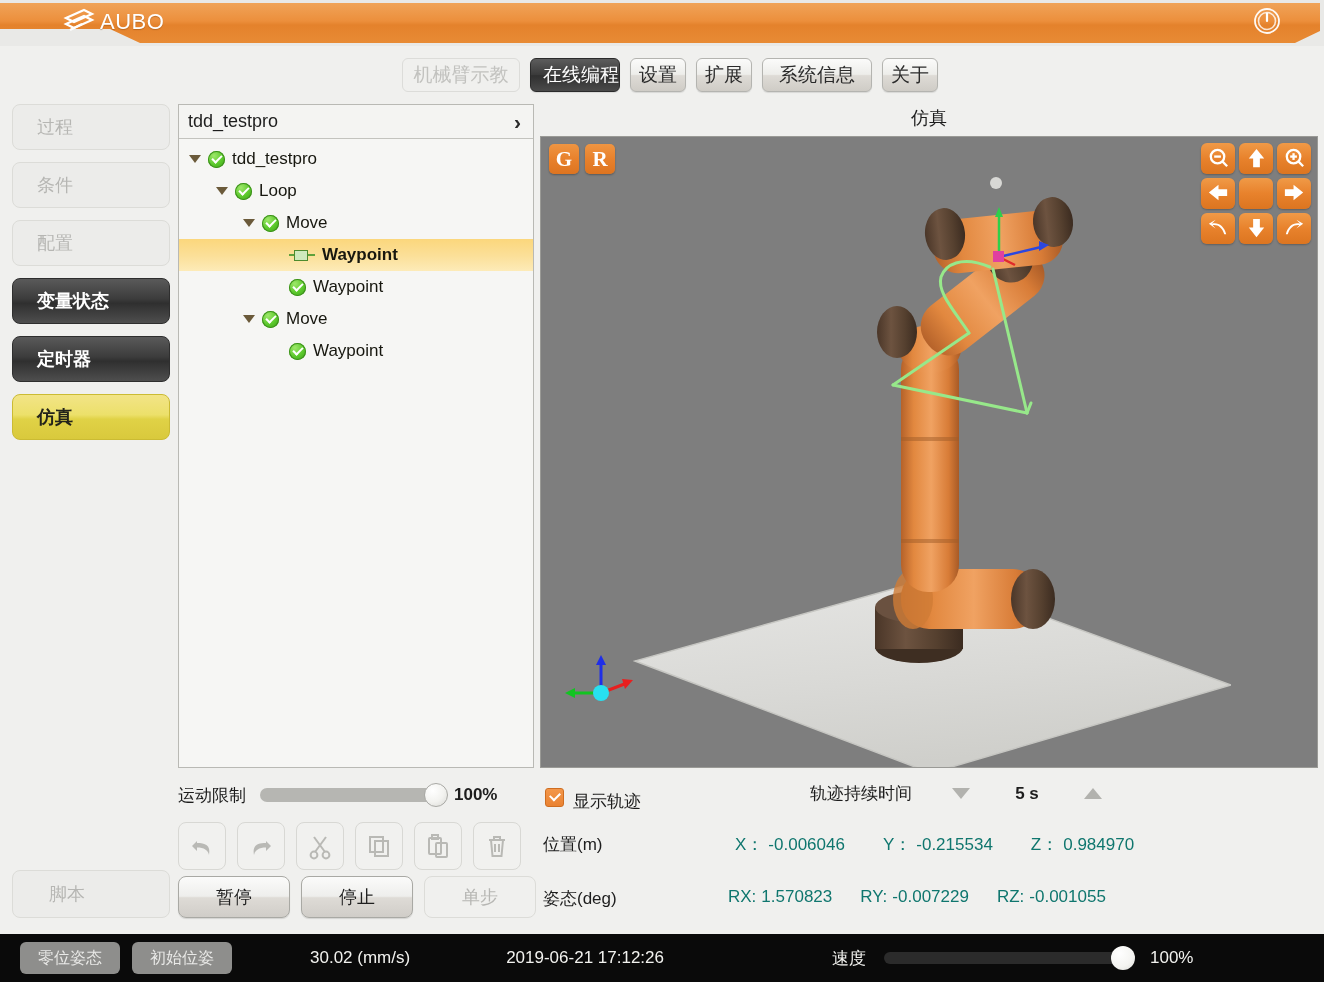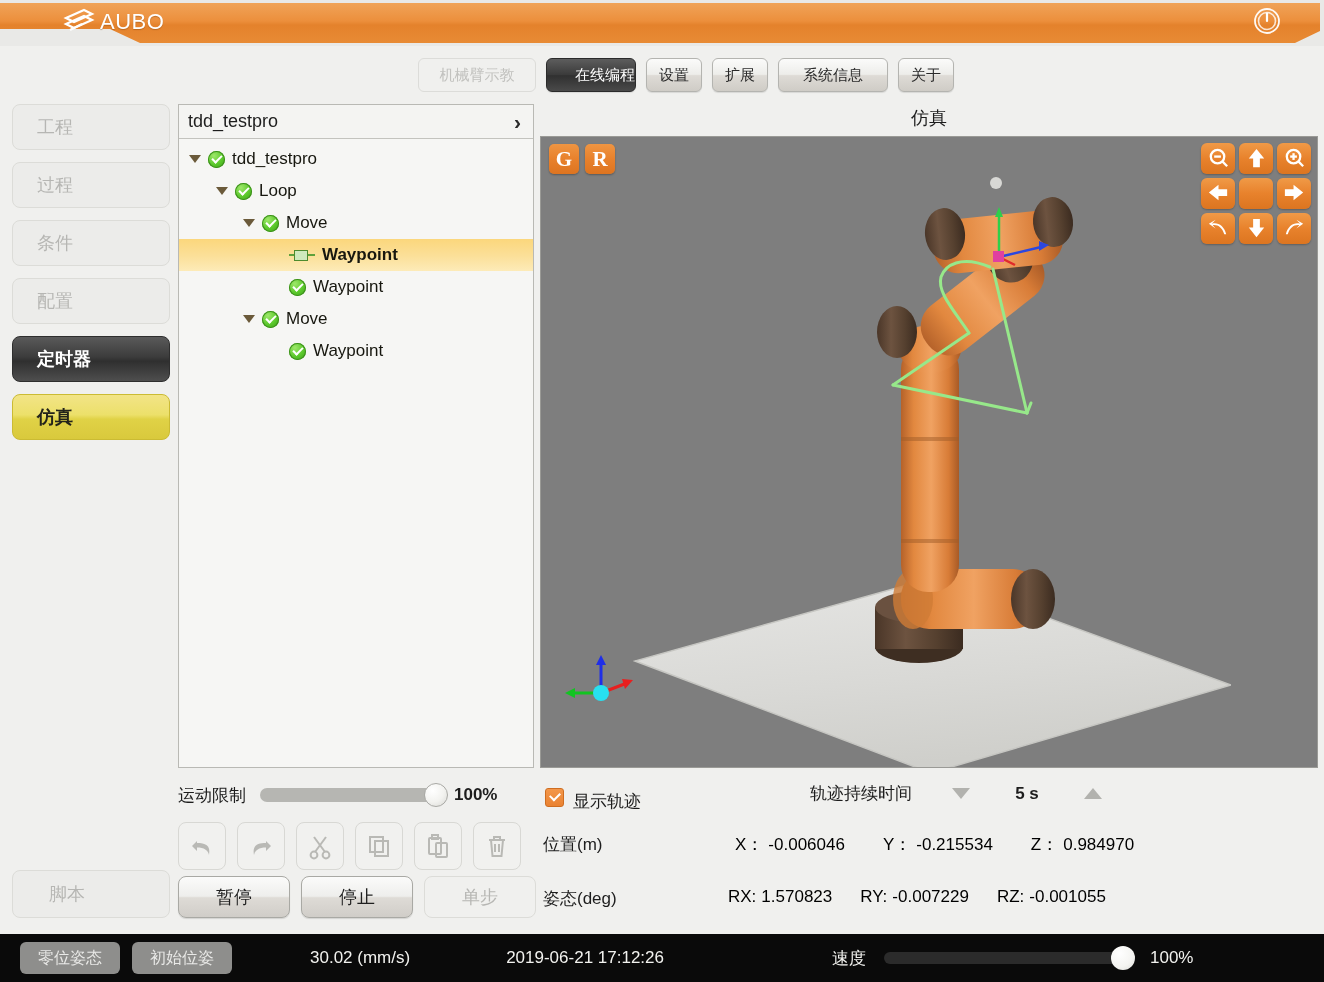--- a/index.html
+++ b/index.html
@@ -36,26 +36,25 @@
     cursor: pointer;
   }
 
   
   #navbar {
     position: absolute; left: 0; top: 58px; width: 1324px; height: 36px;
   }
   .nav-tab {
     position: absolute; top: 0; height: 34px;
     display: flex; align-items: center; justify-content: center;
-    font-size: 15px; border-radius: 6px;
+    font-size: 19px; border-radius: 6px;
     border: 1px solid #b4b4b0;
     background: linear-gradient(to bottom, #fbfbfa 0%, #ededea 48%, #dedbd6 52%, #cfccc6 100%);
     color: #2a2a2a; cursor: pointer;
     box-shadow: 0 1px 1px rgba(0,0,0,.10);
-    margin-left: 16px;
   }
   .nav-tab.disabled {
     color: #c2c2bf; background: #f0f0ee; border-color: #dcdcd9;
     box-shadow: none; cursor: default;
   }
   .nav-tab.active {
     background: linear-gradient(to bottom, #5d5d5d 0%, #3a3a3a 50%, #303030 52%, #4a4a4a 100%);
     color: #ffffff; border-color: #2b2b2b; justify-content: flex-end;
   }
 
@@ -256,21 +255,21 @@
     box-shadow: 0 1px 1px rgba(0,0,0,.12);
   }
   .run-btn.disabled {
     background: #f0f0ee; border-color: #dcdcd8; color: #b6b6b3;
     box-shadow: none; cursor: default;
   }
 
   
   #pos-label { position: absolute; left: 543px; top: 833px; font-size: 17px; color: #1d1d1d; }
   #ori-label { position: absolute; left: 543px; top: 887px; font-size: 17px; color: #1d1d1d; }
-  .coord-row { position: absolute; display: flex; font-size: 17px; color: #000000; }
+  .coord-row { position: absolute; display: flex; font-size: 17px; color: #0f766e; }
   #pos-values { left: 735px; top: 833px; gap: 38px; }
   #ori-values { left: 728px; top: 887px; gap: 28px; }
   .coord-item { white-space: nowrap; }
 
   
   #statusbar {
     position: absolute; left: 0; bottom: 0; width: 1324px; height: 48px;
     background: #0a0a0a; display: flex; align-items: center;
   }
   .status-btn {
@@ -331,30 +330,30 @@
     <div class="nav-tab" style="left: 762px; width: 110px;">
       <span>系统信息</span>
     </div>
     <div class="nav-tab" style="left: 882px; width: 56px;">
       <span>关于</span>
     </div>
   </div>
 
 <div id="sidebar">
     <div class="side-btn disabled">
-      <span>工程</span>
-    </div>
-    <div class="side-btn disabled">
       <span>过程</span>
     </div>
     <div class="side-btn disabled">
       <span>条件</span>
     </div>
     <div class="side-btn disabled">
       <span>配置</span>
+    </div>
+    <div class="side-btn dark">
+      <span>变量状态</span>
     </div>
     <div class="side-btn dark">
       <span>定时器</span>
     </div>
     <div class="side-btn yellow">
       <span>仿真</span>
     </div>
   </div>
 <div id="script-btn">
   <span>脚本</span>

